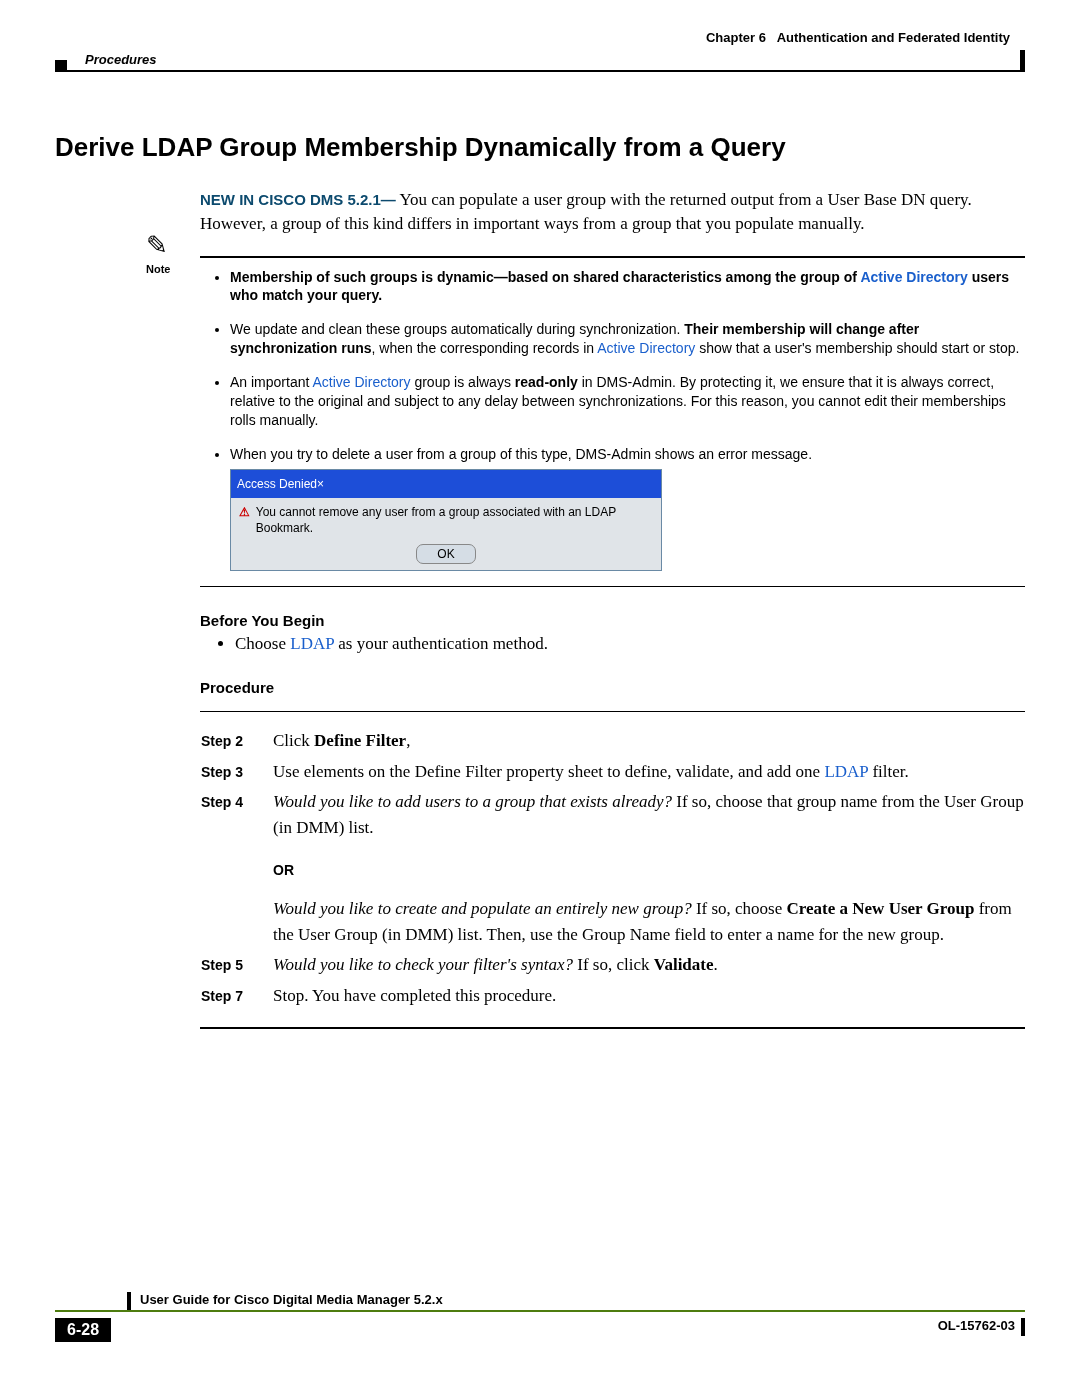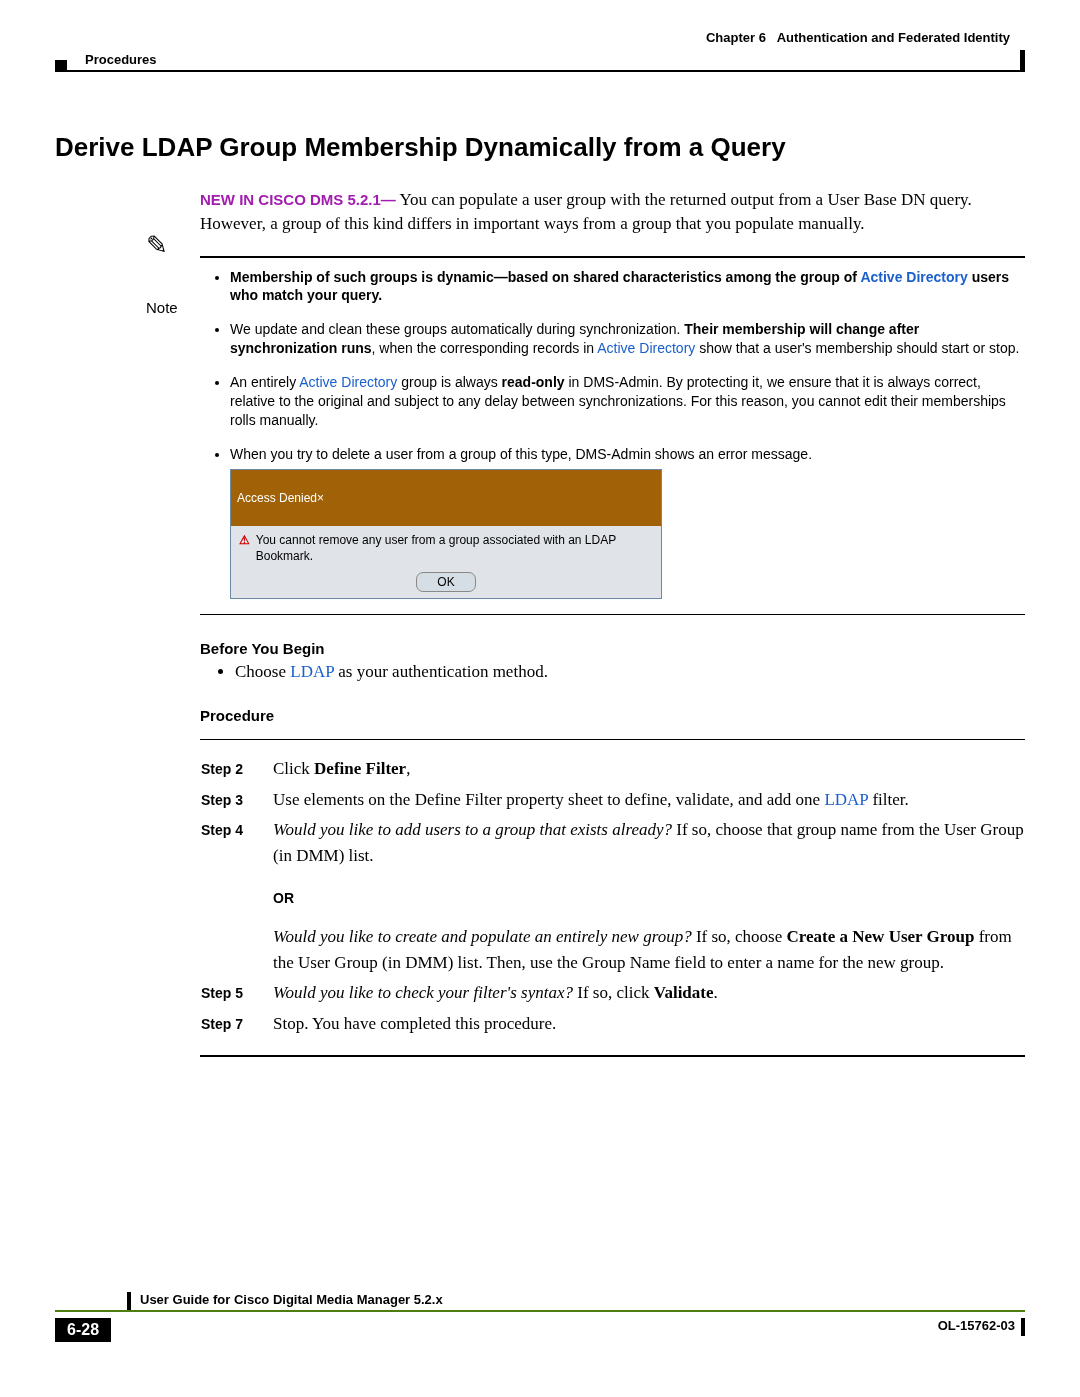--- a/index.html
+++ b/index.html
@@ -28,74 +28,74 @@
   .hdr .right-mark {
     position: absolute; right: 0; top: 20px;
     width: 5px; height: 20px; background: #000;
   }
   .hdr .left-square {
     position: absolute; left: 0; bottom: -2px;
     width: 12px; height: 12px; background: #000;
   }
   .hdr .procedures {
     position: absolute; left: 30px; bottom: 3px;
-    font-size: 13px; font-weight: bold;
+    font-size: 13px; font-weight: bold; font-style: italic;
   }
   .hdr .chapter {
     position: absolute; right: 15px; top: 0;
     font-size: 13px; font-weight: bold;
   }
 
   h1.section {
     font-family: Arial, Helvetica, sans-serif;
     font-size: 26px;
     font-weight: bold;
     margin: 0 0 25px 0;
   }
 
   .indent { margin-left: 145px; }
   .intro { font-size: 17px; line-height: 1.4; }
-  .new-in { color: #a21caf; font-weight: bold; font-family: Arial, Helvetica, sans-serif; font-size: 15px; }
+  .new-in { color: #0c4a6e; font-weight: bold; font-family: Arial, Helvetica, sans-serif; font-size: 15px; }
 
   .note-block {
     border-top: 2px solid #000;
     margin-top: 20px;
     position: relative;
     padding-top: 10px;
   }
   .pencil-icon {
     position: absolute; left: -54px; top: -28px;
     font-size: 26px;
   }
   .note-label {
     position: absolute; left: -54px; top: 5px;
     font-family: Arial, Helvetica, sans-serif;
-    font-weight: normal; font-size: 15px; margin-top: 36px;
+    font-weight: bold; font-size: 11px;
   }
   ul.note-list {
     margin: 0; padding: 0 0 0 30px;
     font-family: Arial, Helvetica, sans-serif;
     font-size: 14px; line-height: 1.35;
   }
   ul.note-list li { margin-bottom: 15px; }
   .link { color: #1a5fcc; }
   .bold { font-weight: bold; }
 
   .dialog {
     width: 430px;
     border: 1px solid #6a8aa5;
     background: #e0e4e8;
     font-family: Arial, Helvetica, sans-serif;
     font-size: 12px;
     margin-top: 5px;
   }
   .dialog .title {
-    background: #a16207;
+    background: #1d4ed8;
     color: #fff;
-    padding: 20px 6px;
+    padding: 6px 6px;
     display: flex; justify-content: flex-start;
   }
   .dialog .body {
     padding: 6px 8px 2px 8px;
     display: flex; align-items: flex-start; gap: 6px;
   }
   .dialog .warn { color: #c00; font-weight: bold; }
   .dialog .btnrow { text-align: center; padding: 6px; }
   .dialog .okbtn {
     display: inline-block; padding: 1px 20px;
@@ -180,21 +180,21 @@
       <div class="note-label">Note</div>
 
       <ul class="note-list">
         <li>
           <span class="bold">Membership of such groups is dynamic—based on shared characteristics among the group of </span><span class="bold link">Active Directory</span><span class="bold"> users who match your query.</span>
         </li>
         <li>
           <span>We update and clean these groups automatically during synchronization. </span><span class="bold">Their membership will change after synchronization runs</span><span>, when the corresponding records in </span><span class="link">Active Directory</span><span> show that a user's membership should start or stop.</span>
         </li>
         <li>
-          <span>An entirely </span><span class="link">Active Directory</span><span> group is always </span><span class="bold">read-only</span><span> in DMS-Admin. By protecting it, we ensure that it is always correct, relative to the original and subject to any delay between synchronizations. For this reason, you cannot edit their memberships rolls manually.</span>
+          <span>An important </span><span class="link">Active Directory</span><span> group is always </span><span class="bold">read-only</span><span> in DMS-Admin. By protecting it, we ensure that it is always correct, relative to the original and subject to any delay between synchronizations. For this reason, you cannot edit their memberships rolls manually.</span>
         </li>
         <li>
           <span>When you try to delete a user from a group of this type, DMS-Admin shows an error message.</span>
           <div class="dialog">
             <div class="title">
               <span>Access Denied</span>
               <span>×</span>
             </div>
             <div class="body">
               <span class="warn">⚠</span>

